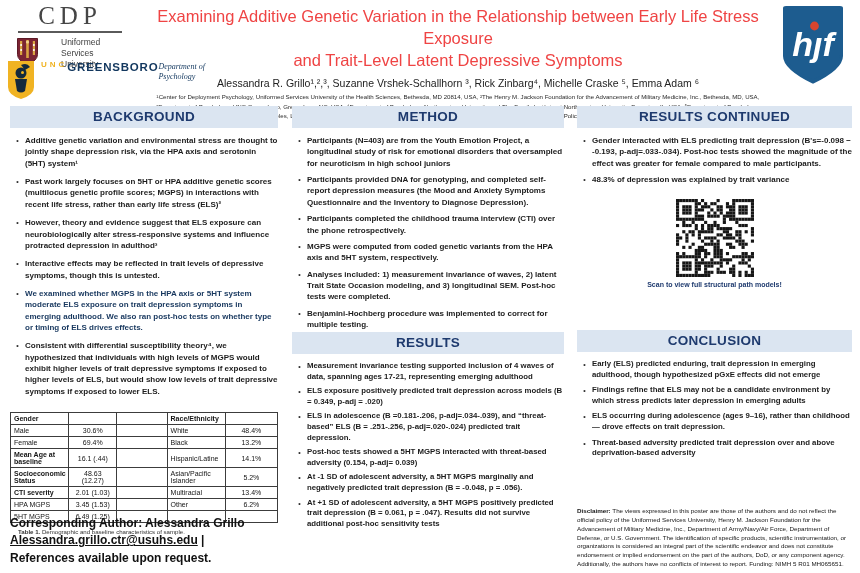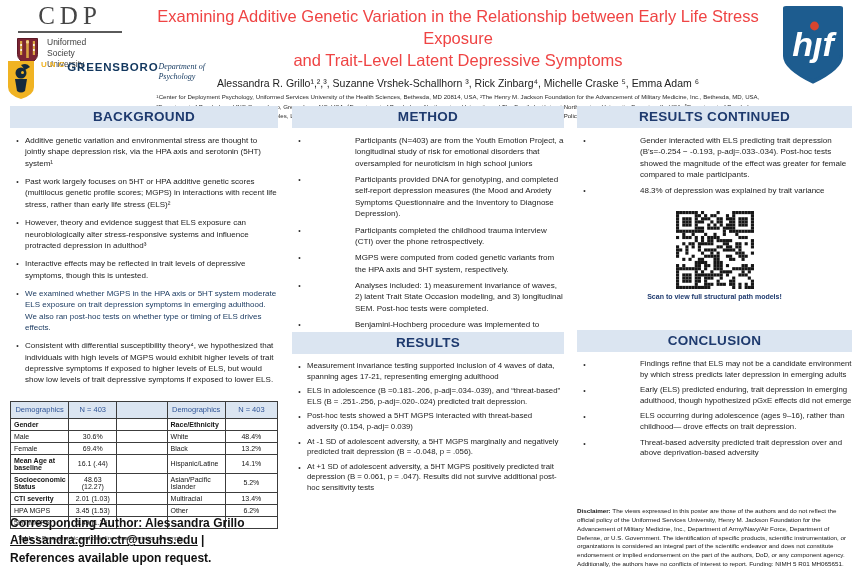--- a/index.html
+++ b/index.html
@@ -11,21 +11,21 @@
   .hdr-title{position:absolute;left:148px;right:92px;top:6px;text-align:center;}
   .title-line{font-size:16.5px;color:#ef4444;line-height:1.33;}
   .authors{font-size:10.5px;color:#222;margin-top:5px;}
   .affils{margin-top:3px;font-size:6.1px;color:#2a2a2a;line-height:1.6;}
 
   
   .logo-cdp-block{position:absolute;left:6px;top:2px;width:140px;}
   .cdp-text{font-family:"Liberation Serif", serif;font-size:25px;color:#454545;
             letter-spacing:5px;text-align:center;width:104px;margin-left:12px;
             border-bottom:2px solid #5a5a5a;padding-bottom:1px;}
-  .usu-row{display:flex;align-items:center;gap:8px;margin-left:10px;margin-top:4px;}
+  .usu-row{display:flex;align-items:center;gap:22px;margin-left:10px;margin-top:4px;}
   .usu-text{font-size:8.5px;color:#3f3f3f;line-height:1.3;font-weight:500;}
 
   
   .logo-uncg-block{position:absolute;left:6px;top:60px;display:flex;gap:5px;align-items:flex-start;}
   .uncg-text{display:flex;}
   .uncg-unc{color:#f0b323;font-weight:bold;font-size:8px;letter-spacing:3px;}
   .uncg-greensboro{color:#12375e;font-weight:bold;font-size:11.5px;letter-spacing:0.8px;margin-top:1px;}
   .uncg-dept{font-family:"Liberation Serif", serif;font-style:italic;font-size:8px;
              color:#12375e;line-height:1.25;margin-top:2px;}
 
@@ -35,25 +35,25 @@
   
   .col{position:absolute;top:106px;height:465px;}
   .col1{left:10px;width:268px;}
   .col2{left:292px;width:272px;}
   .col3{left:577px;width:275px;}
 
   .sec-head{background:#dbe5f1;color:#1e3a6e;font-weight:bold;font-size:13.5px;
             text-align:center;padding:3px 0 4px;letter-spacing:0.3px;}
 
   .bullets{display:flex;flex-direction:column;margin-top:7px;}
-  .bullet{display:flex;font-weight:normal;color:#1c1c1c;}
+  .bullet{display:flex;font-weight:bold;color:#1c1c1c;}
   .bullet .dot{width:15px;flex:none;text-align:center;font-size:7px;padding-top:1px;color:#333;}
   .b-c1{font-size:8px;line-height:1.42;}
   .g7 .bullet{margin-bottom:7px;}
-  .g5 .bullet{margin-bottom:5px;gap:48px;}
+  .g5 .bullet{margin-bottom:5px;}
   .g4 .bullet{margin-bottom:4px;}
   .b-c2{font-size:8px;line-height:1.42;}
   .b-sm{font-size:7.8px;line-height:1.36;}
   .bullet.blue .btxt{color:#17375e;}
 
   .block-abs{position:absolute;left:0;right:0;}
 
   
   table.demo{border-collapse:collapse;width:100%;margin-top:8px;font-size:7px;color:#141414;
              table-layout:fixed;}
@@ -93,21 +93,21 @@
           <rect x="10.2" y="3" width="2.6" height="18" fill="#d9a441"></rect>
           <circle cx="11.5" cy="5" r="1.6" fill="#f2d28b"></circle>
           <circle cx="5.1" cy="8" r="1" fill="#ffffff"></circle>
           <circle cx="17.9" cy="8" r="1" fill="#ffffff"></circle>
           <circle cx="5.1" cy="13" r="1" fill="#ffffff"></circle>
           <circle cx="17.9" cy="13" r="1" fill="#ffffff"></circle>
         </svg>
       </span>
       <div class="usu-text">
         <div>Uniformed</div>
-        <div>Society</div>
+        <div>Services</div>
         <div>University</div>
       </div>
     </div>
   </div>
 
   <div class="logo-uncg-block">
     <span>
       <svg width="30" height="40" viewBox="0 0 30 40">
         <path d="M2,1 h26 v26 q0,8 -13,12 q-13,-4 -13,-12 Z" fill="#f0b323"></path>
         <circle cx="15" cy="13" r="5.5" fill="#13293d"></circle>
@@ -177,27 +177,20 @@
 
     <table class="demo">
       <colgroup>
           <col style="width:58px">
           <col style="width:48px">
           <col style="width:50px">
           <col style="width:58px">
           <col style="width:52px">
         </colgroup>
       <tbody>
-          <tr class="t-head">
-        <td>Demographics</td>
-        <td>N = 403</td>
-        <td></td>
-        <td>Demographics</td>
-        <td>N = 403</td>
-      </tr>
       <tr>
         <td class="lblb">Gender</td>
         <td class="val"></td>
         <td></td>
         <td class="lblb">Race/Ethnicity</td>
         <td class="val"></td>
       </tr>
       <tr>
         <td class="lbl">Male</td>
         <td class="val">30.6%</td>
@@ -291,20 +284,24 @@
     </div>
     <div class="block-abs" style="top:226px;">
       <div class="sec-head">RESULTS</div>
       <div class="bullets g4 b-sm">
         <div class="bullet">
             <span class="dot">•</span>
             <span class="btxt">Measurement invariance testing supported inclusion of 4 waves of data, spanning ages 17-21, representing emerging adulthood</span>
           </div>
         <div class="bullet">
             <span class="dot">•</span>
+            <span class="btxt">ELS exposure positively predicted trait depression across models (B = 0.349, p-adj = .020)</span>
+          </div>
+        <div class="bullet">
+            <span class="dot">•</span>
             <span class="btxt">ELS in adolescence (B =0.181-.206, p-adj=.034-.039), and “threat-based” ELS (B = .251-.256, p-adj=.020-.024) predicted trait depression.</span>
           </div>
         <div class="bullet">
             <span class="dot">•</span>
             <span class="btxt">Post-hoc tests showed a 5HT MGPS interacted with threat-based adversity (0.154, p-adj= 0.039)</span>
           </div>
         <div class="bullet">
             <span class="dot">•</span>
             <span class="btxt">At -1 SD of adolescent adversity, a 5HT MGPS marginally and negatively predicted trait depression (B = -0.048, p = .056).</span>
           </div>
@@ -315,21 +312,21 @@
       </div>
     </div>
   </div>
 
   <div class="col col3">
     <div class="block-abs" style="top:0;">
       <div class="sec-head">RESULTS CONTINUED</div>
       <div class="bullets g5 b-c2">
         <div class="bullet">
             <span class="dot">•</span>
-            <span class="btxt">Gender interacted with ELS predicting trait depression (B's=-0.254 − -0.193, p-adj=.033-.034). Post-hoc tests showed the magnitude of the effect was greater for female compared to male participants.</span>
+            <span class="btxt">Gender interacted with ELS predicting trait depression (B's=-0.098 − -0.193, p-adj=.033-.034). Post-hoc tests showed the magnitude of the effect was greater for female compared to male participants.</span>
           </div>
         <div class="bullet">
             <span class="dot">•</span>
             <span class="btxt">48.3% of depression was explained by trait variance</span>
           </div>
       </div>
       <div class="qr-wrap">
         <svg id="qr" width="78" height="78" viewBox="0 0 75 75" fill="#161616">
             <rect x="0" y="0" width="3" height="3"></rect>
             <rect x="3" y="0" width="3" height="3"></rect>
@@ -652,25 +649,25 @@
             <rect x="72" y="72" width="3" height="3"></rect>
           </svg>
         <div class="qr-caption">Scan to view full structural path models!</div>
       </div>
     </div>
     <div class="block-abs" style="top:224px;">
       <div class="sec-head">CONCLUSION</div>
       <div class="bullets g5 b-sm">
         <div class="bullet">
             <span class="dot">•</span>
+            <span class="btxt">Early (ELS) predicted enduring, trait depression in emerging adulthood, though hypothesized pGxE effects did not emerge</span>
+          </div>
+        <div class="bullet">
+            <span class="dot">•</span>
             <span class="btxt">Findings refine that ELS may not be a candidate environment by which stress predicts later depression in emerging adults</span>
-          </div>
-        <div class="bullet">
-            <span class="dot">•</span>
-            <span class="btxt">Early (ELS) predicted enduring, trait depression in emerging adulthood, though hypothesized pGxE effects did not emerge</span>
           </div>
         <div class="bullet">
             <span class="dot">•</span>
             <span class="btxt">ELS occurring during adolescence (ages 9–16), rather than childhood— drove effects on trait depression.</span>
           </div>
         <div class="bullet">
             <span class="dot">•</span>
             <span class="btxt">Threat-based adversity predicted trait depression over and above deprivation-based adversity</span>
           </div>
       </div>

